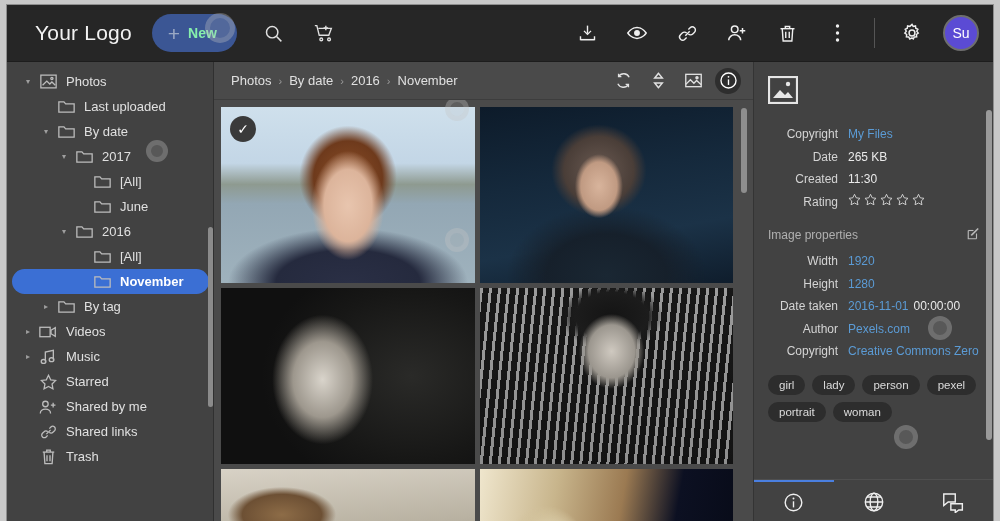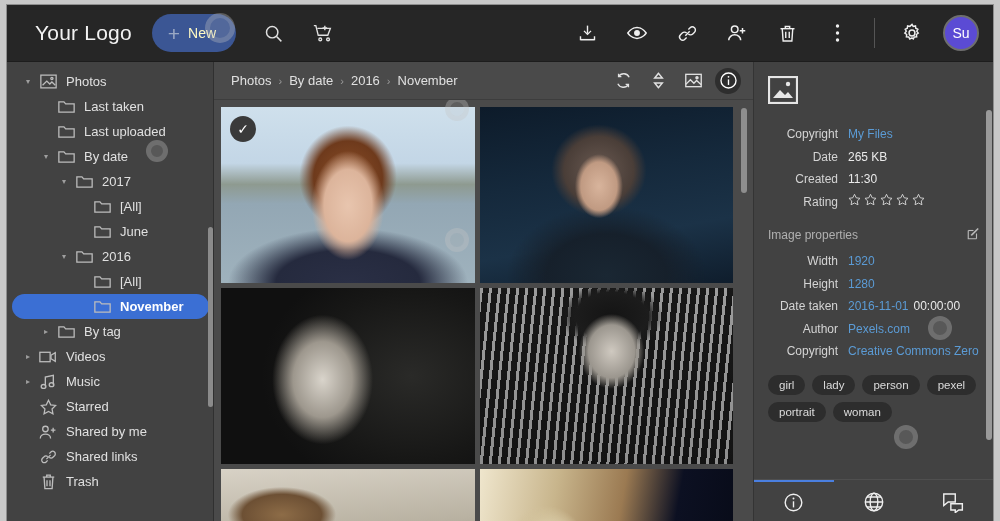--- a/index.html
+++ b/index.html
@@ -47,21 +47,21 @@
     align-items: center;
     justify-content: center;
     gap: 8px;
     padding: 0 20px 0 16px;
     position: relative;
     cursor: pointer;
   }
   .new-btn .plus {
     color: #9aa8c4; font-size: 21px; line-height: 1; font-weight: 300;
   }
-  .new-btn .lbl { color: #fef9c3; font-size: 14px; }
+  .new-btn .lbl { color: #86efac; font-size: 14px; font-weight: bold; }
 
   .hdr-icon {
     width: 38px; height: 38px;
     display: flex; align-items: center; justify-content: center;
     cursor: pointer;
   }
   .hdr-icon svg { display: block; }
   .hdr-left-icons { display: flex; margin-left: 18px; gap: 12px; }
   .hdr-right { margin-left: auto; display: flex; align-items: center; gap: 12px; padding-right: 14px; }
   .hdr-divider { width: 1px; height: 30px; background: #555; margin: 0 6px; }
@@ -352,29 +352,20 @@
           <div class="side-item" style="padding-left: 8px;">
             <span class="si-arrow">▾</span>
             <span class="si-icon">
               <svg width="17" height="15" viewBox="0 0 20 17" fill="none" stroke="#bdbdbd" stroke-width="1.5">
                 <rect x="1" y="1" width="18" height="15"></rect>
                 <path d="M3 13l5-5 3.5 3.5L14 9l4 4"></path>
                 <circle cx="14" cy="5" r="1.3"></circle>
               </svg>
             </span>
             <span class="si-label">Photos</span>
-          </div>
-          <div class="side-item" style="padding-left: 26px;">
-            <span class="si-arrow"></span>
-            <span class="si-icon">
-              <svg width="17" height="14" viewBox="0 0 20 16" fill="none" stroke="#bdbdbd" stroke-width="1.5">
-                <path d="M1 14V2h6l2 2.3h10V14z"></path>
-              </svg>
-            </span>
-            <span class="si-label">Last taken</span>
           </div>
           <div class="side-item" style="padding-left: 26px;">
             <span class="si-arrow"></span>
             <span class="si-icon">
               <svg width="17" height="14" viewBox="0 0 20 16" fill="none" stroke="#bdbdbd" stroke-width="1.5">
                 <path d="M1 14V2h6l2 2.3h10V14z"></path>
               </svg>
             </span>
             <span class="si-label">Last uploaded</span>
           </div>

